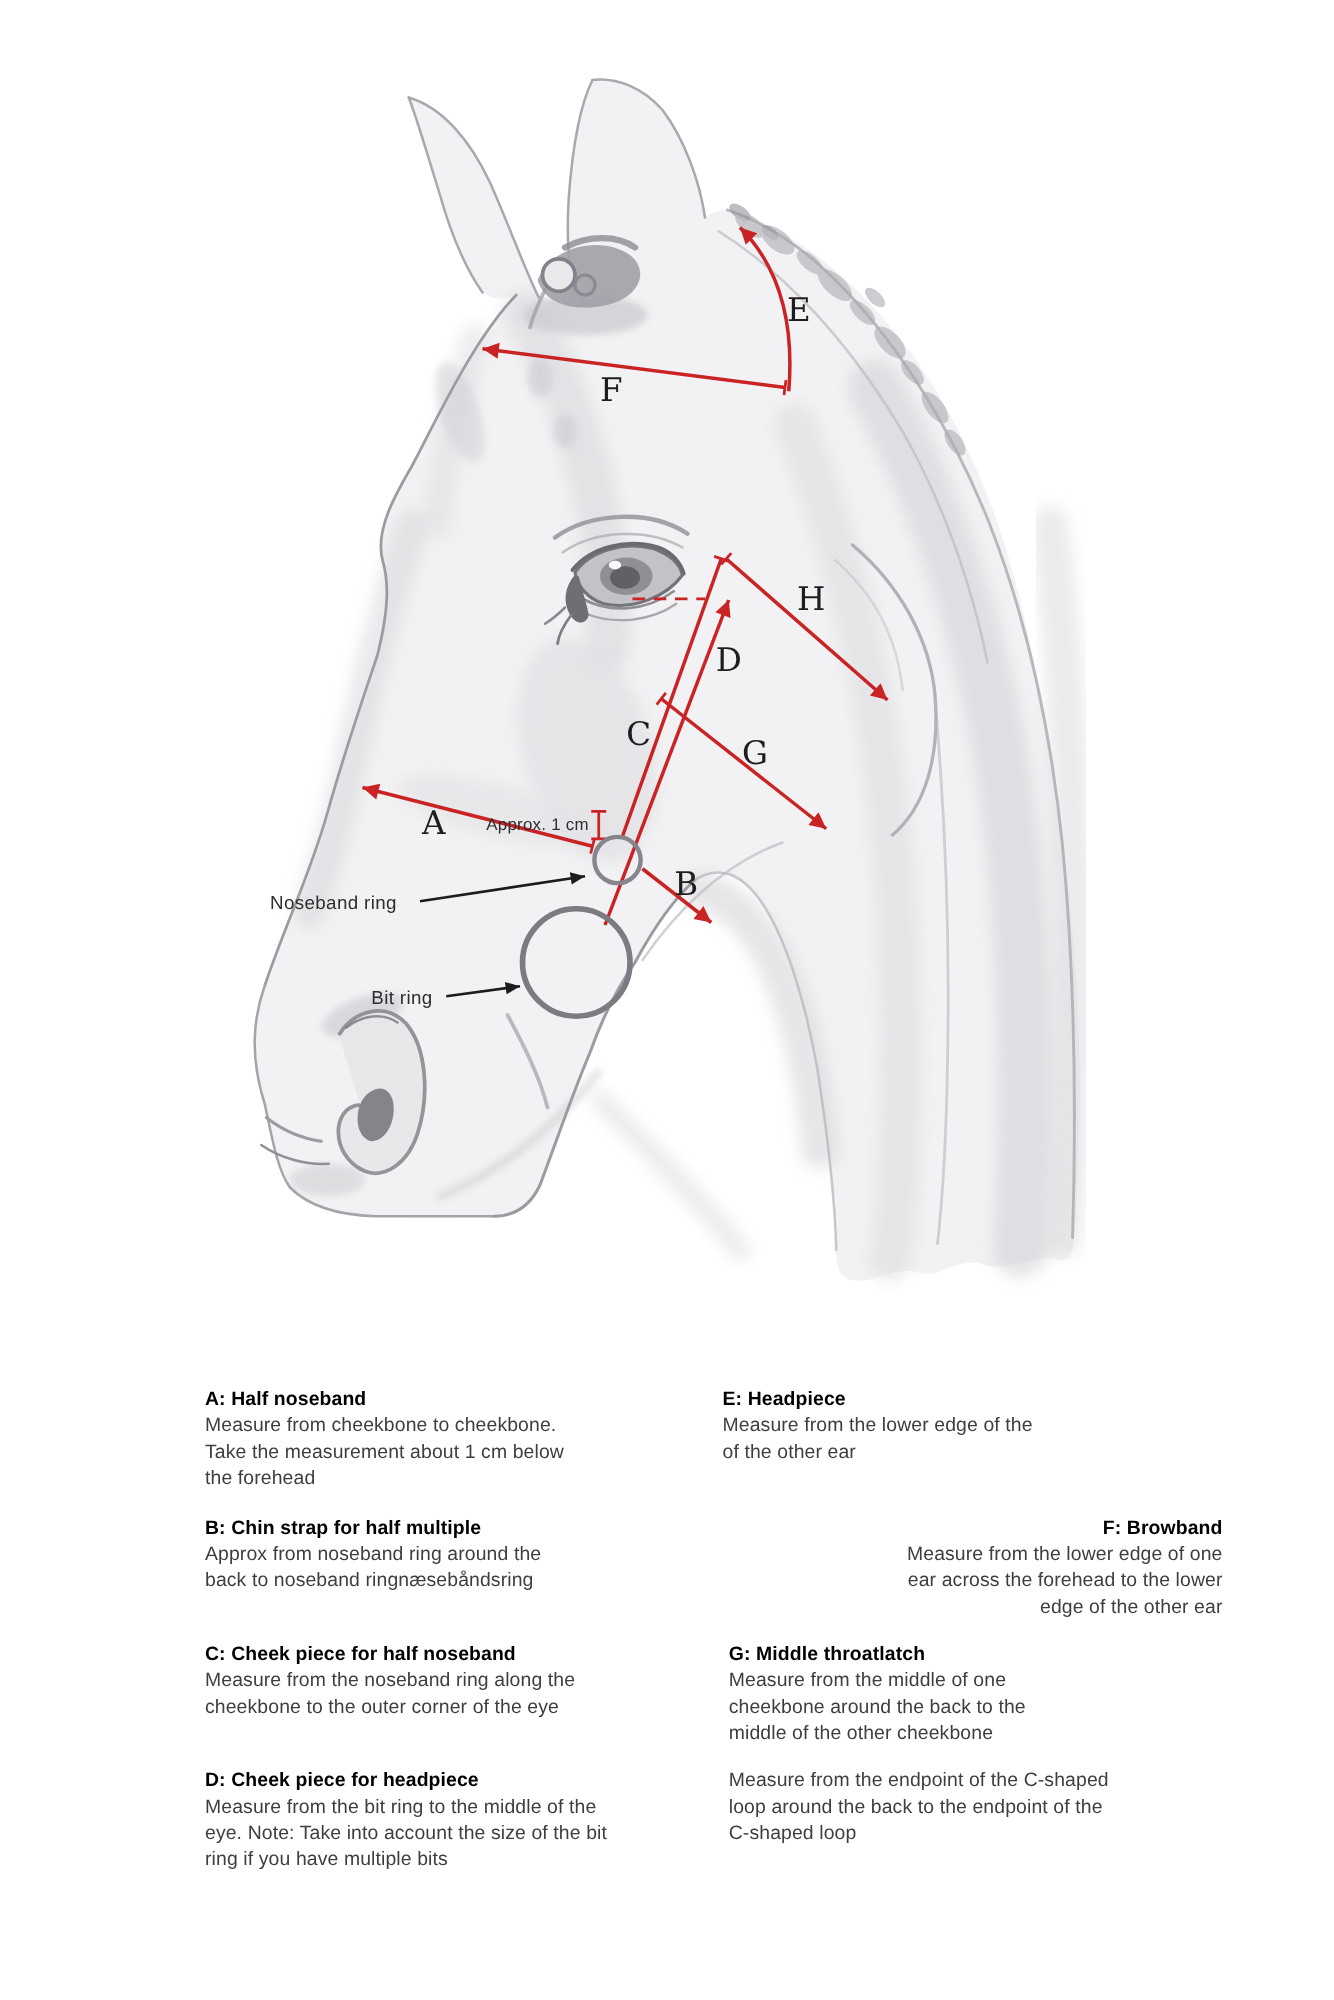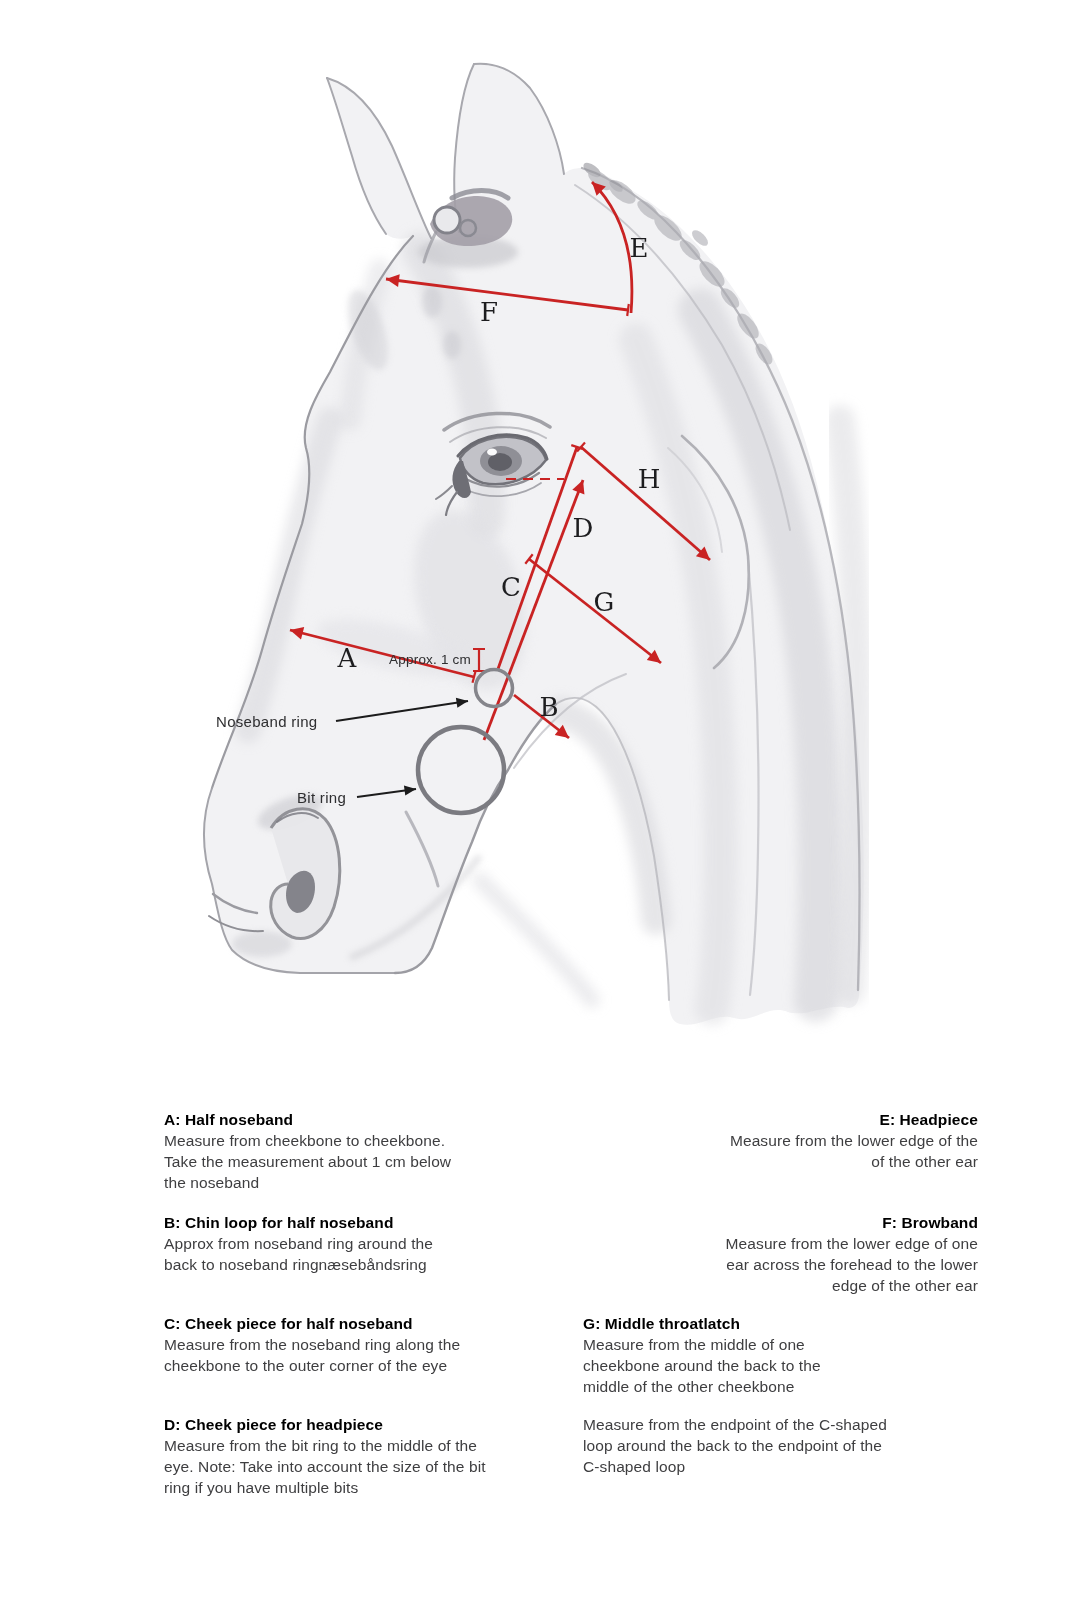--- a/index.html
+++ b/index.html
@@ -192,40 +192,40 @@
 
   <text class="callout-sm" x="471" y="664" text-anchor="end">Approx. 1 cm</text>
   <text class="callout" x="216" y="727">Noseband ring</text>
   <text class="callout" x="297" y="803">Bit ring</text>
 </svg>
 
 <div class="legend" style="left:164px;top:1109px;">
   <h3>A: Half noseband</h3>
   <span class="ln">Measure from cheekbone to cheekbone.</span>
   <span class="ln">Take the measurement about 1 cm below</span>
-  <span class="ln">the noseband</span>
+  <span class="ln">the forehead</span>
 </div>
 <div class="legend" style="left:164px;top:1212px;">
-  <h3>B: Chin loop for half noseband</h3>
+  <h3>B: Chin strap for half multiple</h3>
   <span class="ln">Approx from noseband ring around the</span>
   <span class="ln">back to noseband ringnæsebåndsring</span>
 </div>
 <div class="legend" style="left:164px;top:1313px;">
   <h3>C: Cheek piece for half noseband</h3>
   <span class="ln">Measure from the noseband ring along the</span>
   <span class="ln">cheekbone to the outer corner of the eye</span>
 </div>
 <div class="legend" style="left:164px;top:1414px;">
   <h3>D: Cheek piece for headpiece</h3>
   <span class="ln">Measure from the bit ring to the middle of the</span>
   <span class="ln">eye. Note: Take into account the size of the bit</span>
   <span class="ln">ring if you have multiple bits</span>
 </div>
 
-<div class="legend" style="left:578px;top:1109px;text-align:right;">
+<div class="legend" style="left:578px;top:1109px;">
   <h3>E: Headpiece</h3>
   <span class="ln">Measure from the lower edge of the</span>
   <span class="ln">of the other ear</span>
 </div>
 <div class="legend" style="left:578px;top:1212px;text-align:right;">
   <h3>F: Browband</h3>
   <span class="ln">Measure from the lower edge of one</span>
   <span class="ln">ear across the forehead to the lower</span>
   <span class="ln">edge of the other ear</span>
 </div>

